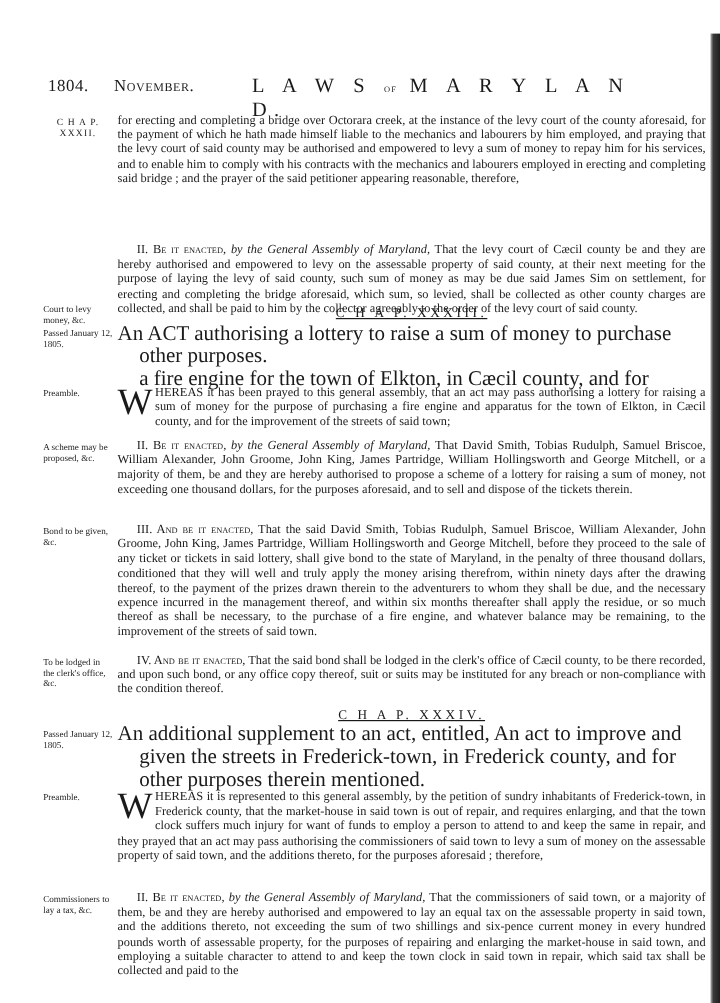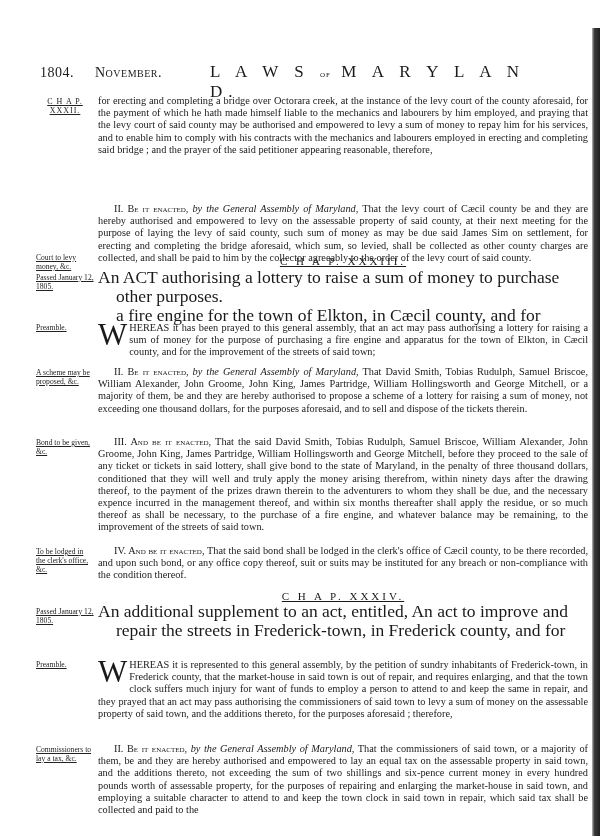--- a/index.html
+++ b/index.html
@@ -16,21 +16,21 @@
     position:absolute; left:40px; top:65px; width:520px; height:22px;
     font-size:14px; letter-spacing:0.5px;
   }
   .header .year { position:absolute; left:0; top:0; font-size:14px; }
   .header .month { position:absolute; left:55px; top:0; font-variant:small-caps; font-size:14px; }
   .header .title { position:absolute; left:170px; top:-3px; font-size:17px; letter-spacing:6px; }
   .header .title .of { font-size:10px; letter-spacing:1px; font-variant:small-caps;margin-top:11px; }
 
   .margin {
     position:absolute; left:36px; width:58px;
-    font-size:7.6px; line-height:9px; color:#222;text-decoration:underline;
+    font-size:7.6px; line-height:9px; color:#222;
   }
   .margin.center { text-align:center; font-size:8px; letter-spacing:1px; }
   .block {
     position:absolute; left:98px; width:490px;
     font-size:10.3px; line-height:12.2px; text-align:justify;
   }
   .block .lead { font-variant:small-caps;margin-left:16px; }
   .block .it { font-style:italic; }
   .chap-head {
     position:absolute; left:98px; width:490px; text-align:center;
@@ -83,20 +83,21 @@
 <div class="margin" style="top:438px;">Bond to be given, &amp;c.</div>
 <div class="block" style="top:436px;"><span class="lead">III. And be it enacted,</span> <span>That the said David Smith, Tobias Rudulph, Samuel Briscoe, William Alexander, John Groome, John King, James Partridge, William Hollingsworth and George Mitchell, before they proceed to the sale of any ticket or tickets in said lottery, shall give bond to the state of Maryland, in the penalty of three thousand dollars, conditioned that they will well and truly apply the money arising therefrom, within ninety days after the drawing thereof, to the payment of the prizes drawn therein to the adventurers to whom they shall be due, and the necessary expence incurred in the management thereof, and within six months thereafter shall apply the residue, or so much thereof as shall be necessary, to the purchase of a fire engine, and whatever balance may be remaining, to the improvement of the streets of said town.</span></div>
 
 <div class="margin" style="top:547px;">To be lodged in the clerk's office, &amp;c.</div>
 <div class="block" style="top:545px;"><span class="lead">IV. And be it enacted,</span> <span>That the said bond shall be lodged in the clerk's office of Cæcil county, to be there recorded, and upon such bond, or any office copy thereof, suit or suits may be instituted for any breach or non-compliance with the condition thereof.</span></div>
 
 <div class="chap-head" style="top:590px;">C H A P.   XXXIV.</div>
 <div class="margin" style="top:607px;">Passed January 12, 1805.</div>
 <div class="act-title" style="top:602px;">
   <span class="line">An additional supplement to an act, entitled, An act to improve and</span>
-  <span class="line indent">repair the streets in Frederick-town, in Frederick county, and for</span>
+  <span class="line indent">given the streets in Frederick-town, in Frederick county, and for</span>
+  <span class="line indent">other purposes therein mentioned.</span>
 </div>
 
 <div class="margin" style="top:660px;">Preamble.</div>
 <div class="block" style="top:659px;"><span class="dropcap">W</span><span>HEREAS it is represented to this general assembly, by the petition of sundry inhabitants of Frederick-town, in Frederick county, that the market-house in said town is out of repair, and requires enlarging, and that the town clock suffers much injury for want of funds to employ a person to attend to and keep the same in repair, and they prayed that an act may pass authorising the commissioners of said town to levy a sum of money on the assessable property of said town, and the additions thereto, for the purposes aforesaid ; therefore,</span></div>
 
 <div class="margin" style="top:745px;">Commissioners to lay a tax, &amp;c.</div>
 <div class="block" style="top:743px;"><span class="lead">II. Be it enacted,</span> <span class="it">by the General Assembly of Maryland,</span> <span>That the commissioners of said town, or a majority of them, be and they are hereby authorised and empowered to lay an equal tax on the assessable property in said town, and the additions thereto, not exceeding the sum of two shillings and six-pence current money in every hundred pounds worth of assessable property, for the purposes of repairing and enlarging the market-house in said town, and employing a suitable character to attend to and keep the town clock in said town in repair, which said tax shall be collected and paid to the</span></div>
 
 </body></html>

